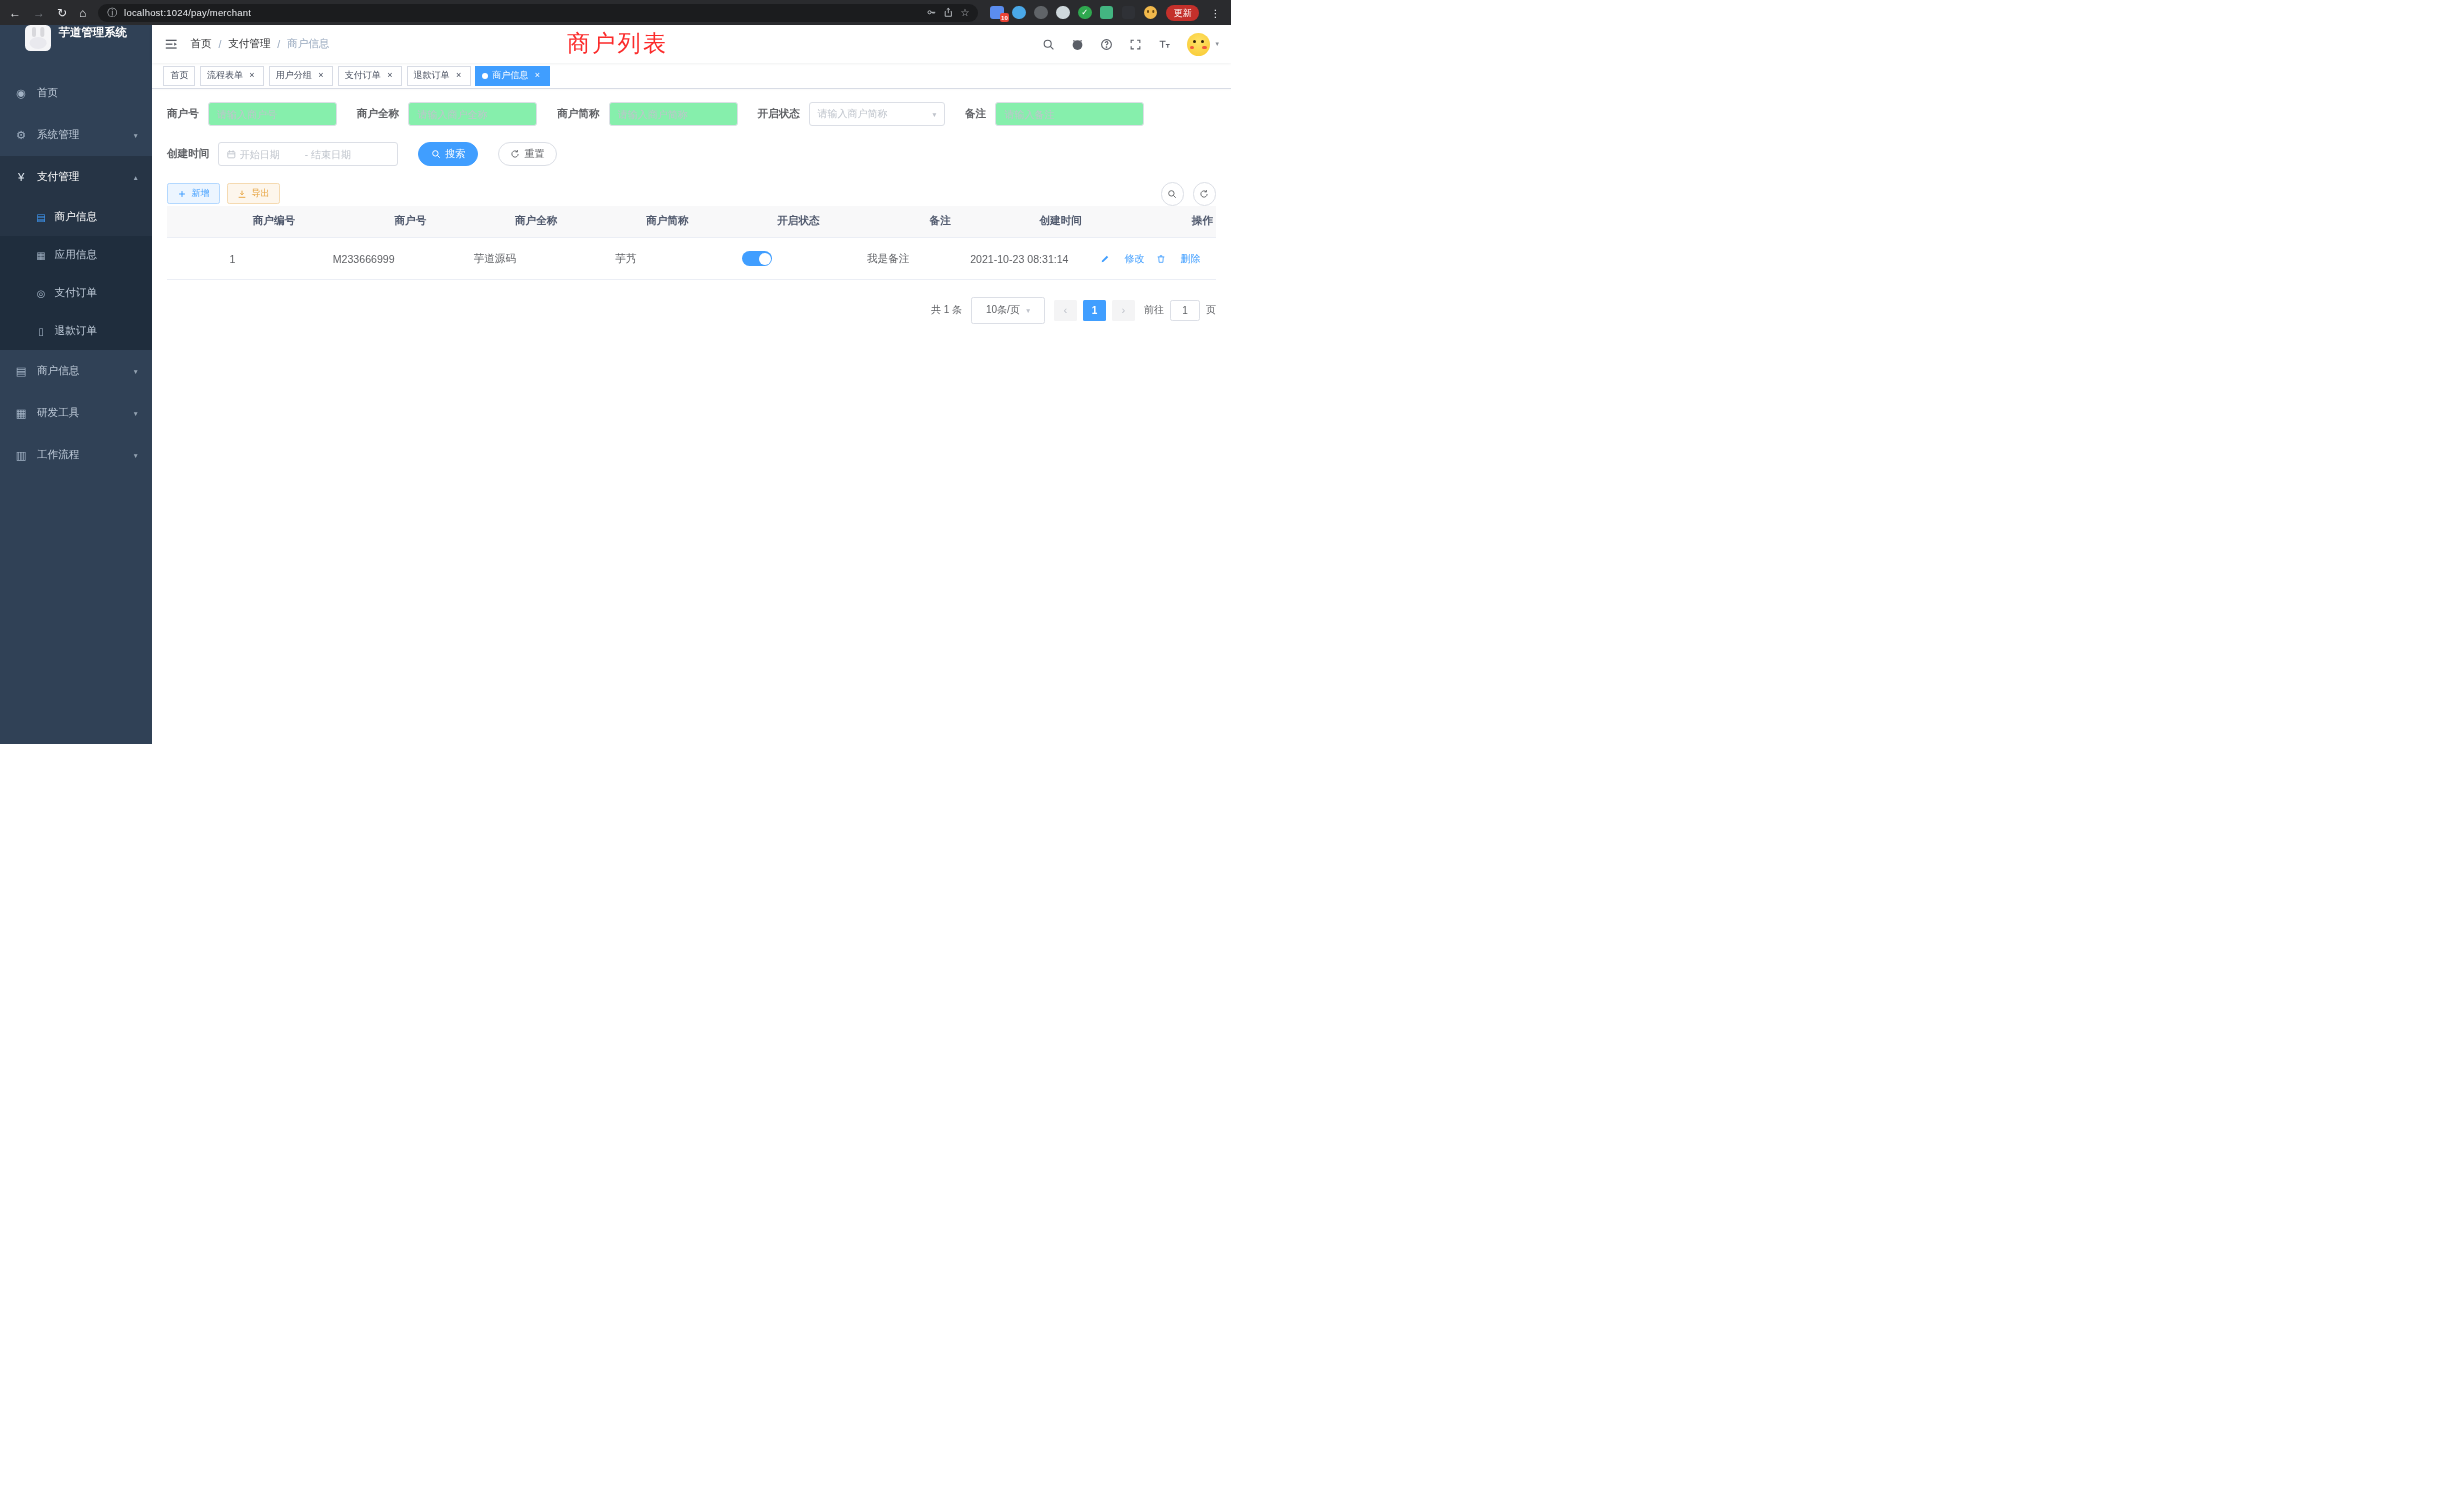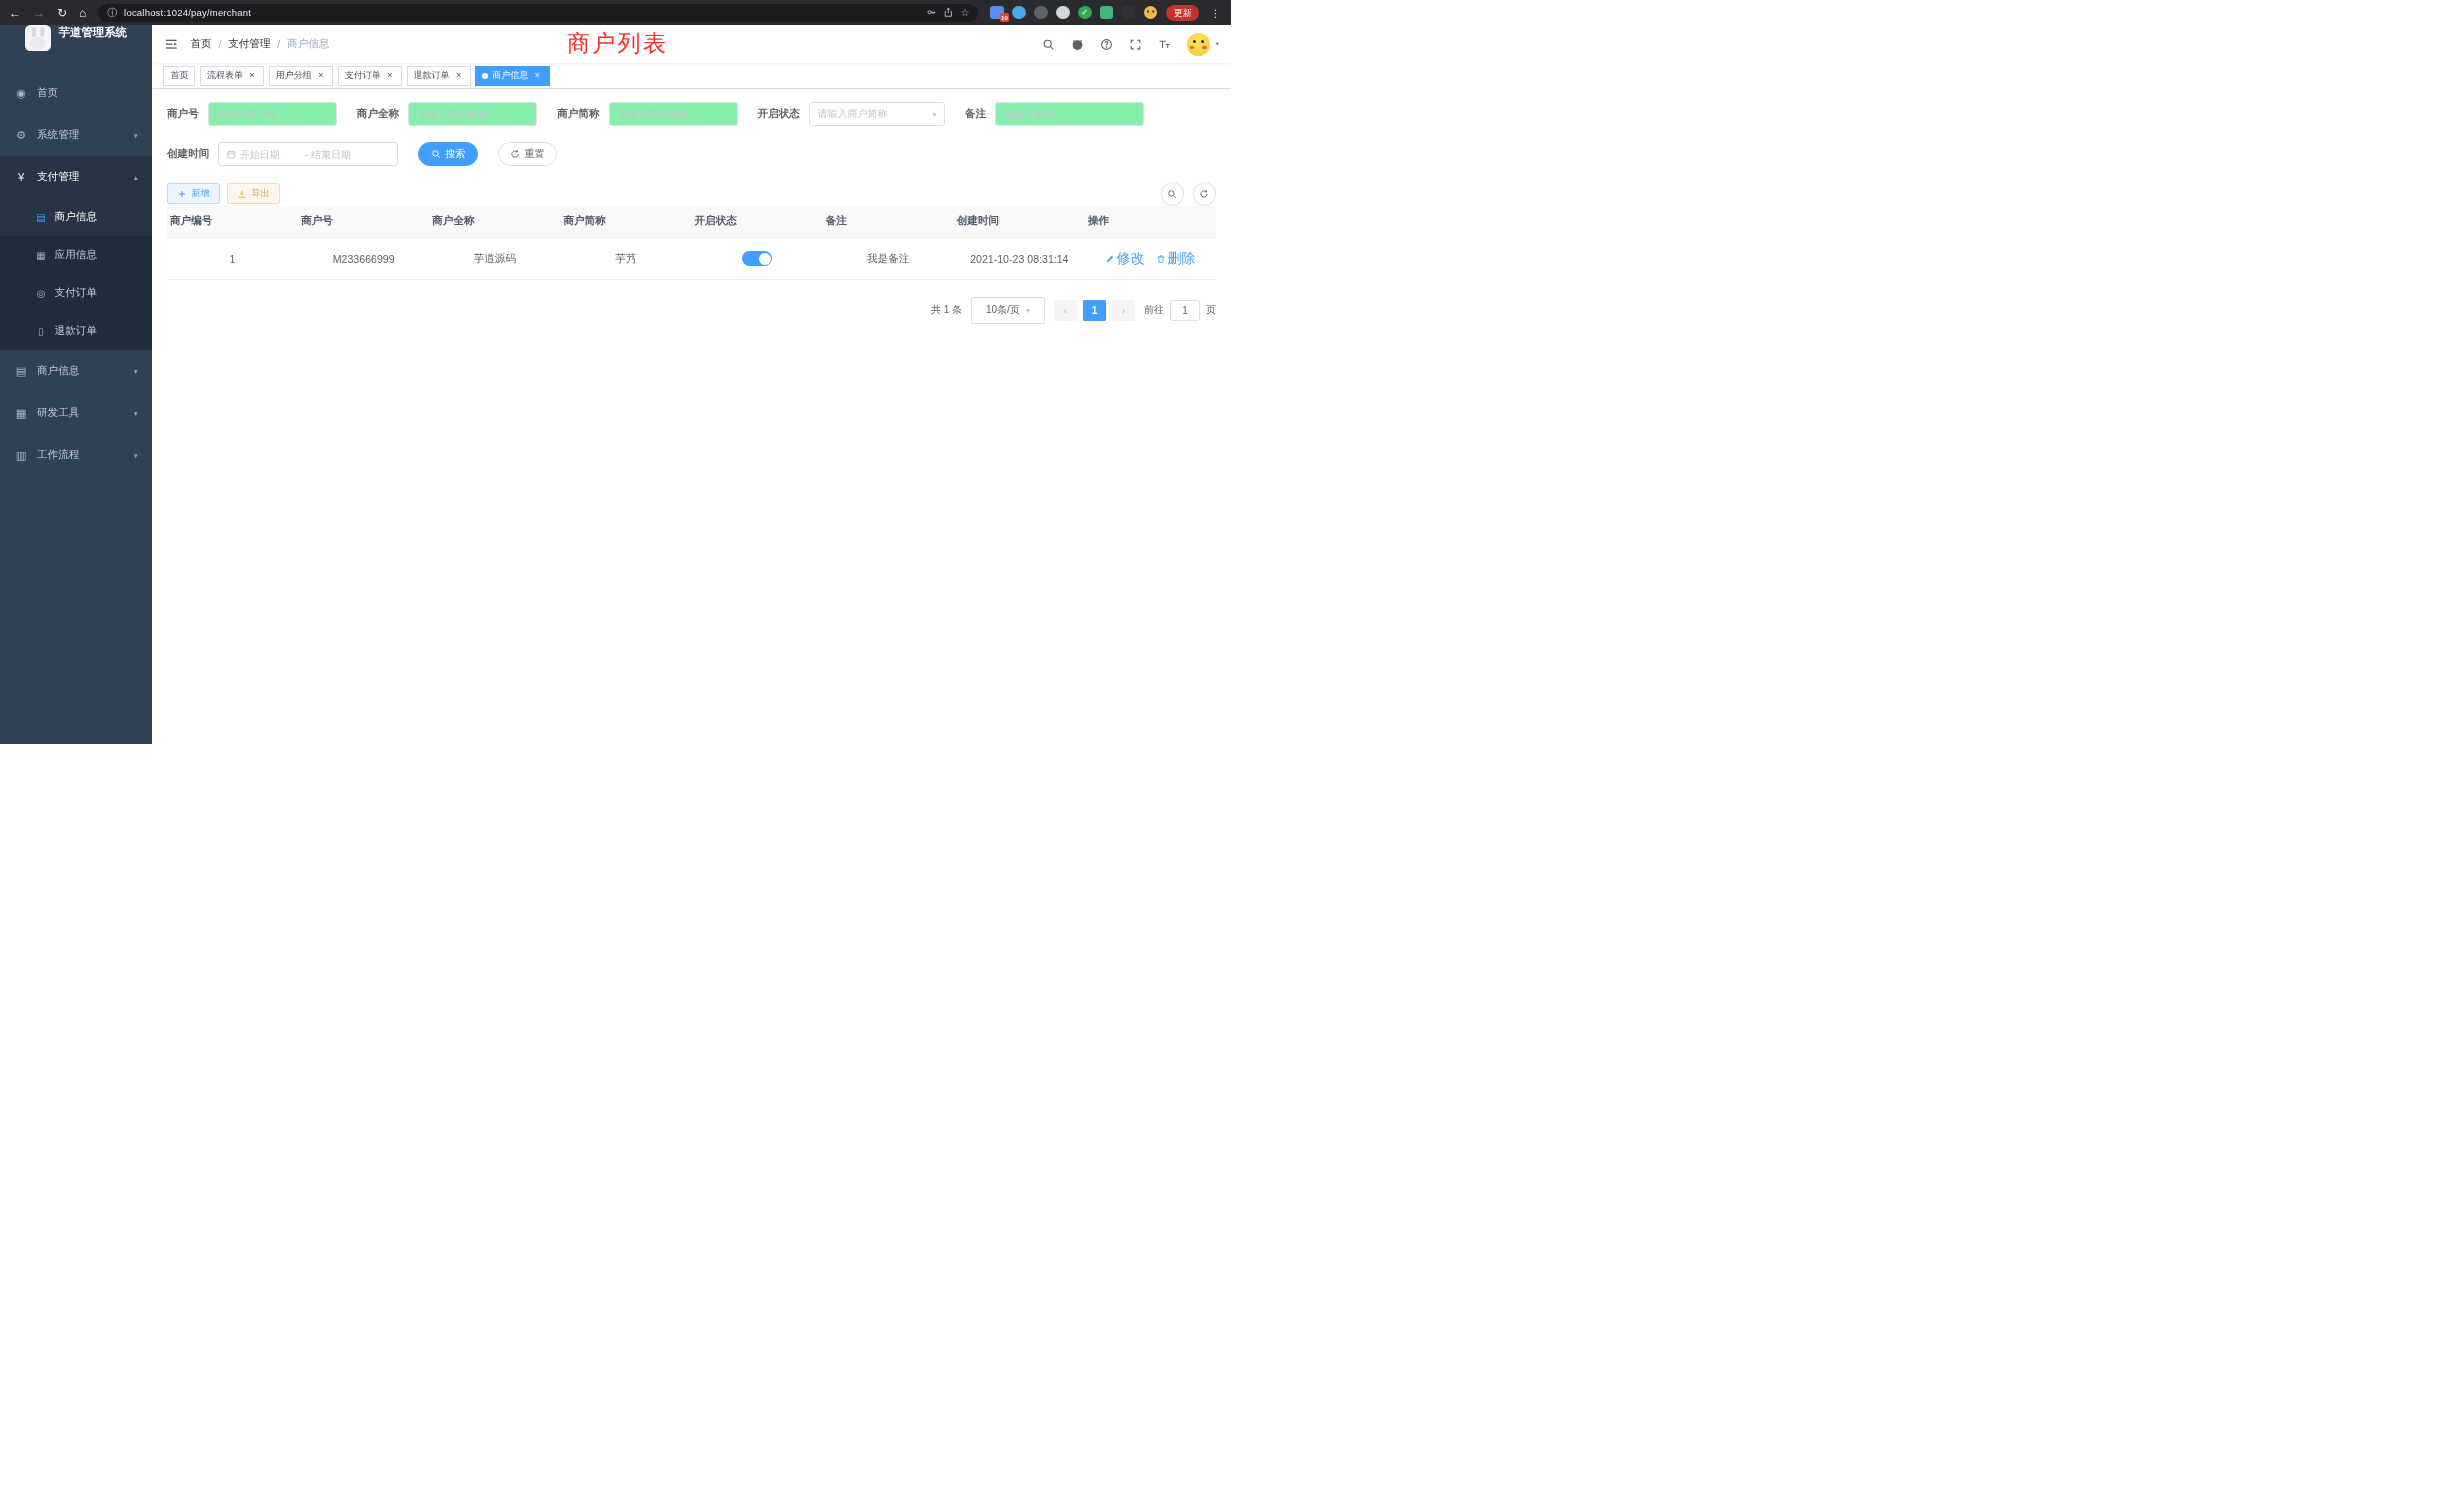--- a/index.html
+++ b/index.html
@@ -105,26 +105,26 @@
   .btn-sm{height:21px;font-size:9px;padding:0 9px;border-radius:2.3px}
   .btn-plain-primary{background:#ecf5ff;color:#409eff;border-color:#b3d8ff}
   .btn-plain-warning{background:#fdf6ec;color:#e6a23c;border-color:#f5dab1}
 
   .toolbar-row{display:flex;align-items:center;gap:7.6px;}
   .toolbar-right{margin-left:auto;display:flex;gap:8.3px}
   .circle-btn{width:23.5px;height:23.5px;border-radius:50%;border:0.8px solid #dcdfe6;background:#fff;display:flex;align-items:center;justify-content:center;color:#606266;cursor:pointer}
   .circle-btn svg{width:10px;height:10px}
 
   .data-table{width:100%;border-collapse:collapse;table-layout:fixed;font-size:10.6px;color:#606266}
-  .data-table th{height:32px;background:#f8f8f9;color:#515a6e;font-weight:700;border-bottom:0.8px solid #ebeef5;text-align:left;padding:0 3px}
+  .data-table th{height:32px;background:#f8f8f9;color:#515a6e;font-weight:700;border-bottom:0.8px solid #ebeef5;text-align:right;padding:0 3px}
   .data-table td{height:42px;border-bottom:0.8px solid #ebeef5;text-align:center;padding:0 3px}
   .switch{width:30px;height:15px;border-radius:7.6px;background:#409eff;position:relative;display:inline-block;vertical-align:middle;cursor:pointer}
   .switch::after{content:"";position:absolute;right:1.5px;top:1.5px;width:12px;height:12px;border-radius:50%;background:#fff}
   .actions{display:inline-flex;gap:12px;align-items:center}
-  .link-btn{color:#409eff;font-size:14px;display:inline-flex;align-items:center;gap:1px;cursor:pointer}
+  .link-btn{color:#409eff;font-size:10px;display:inline-flex;align-items:center;gap:14px;cursor:pointer}
   .link-btn svg{width:10px;height:10px}
 
   .pagination{display:flex;align-items:center;justify-content:flex-end;gap:9px;margin-top:16.7px;font-size:10px;color:#606266}
   .page-size-select{width:74px;height:27px;border:0.8px solid #dcdfe6;border-radius:2.3px;display:flex;align-items:center;justify-content:space-between;padding:0 14px;color:#606266;cursor:pointer;background:#fff}
   .pager{display:flex;gap:6px;align-items:center}
   .pager-btn{min-width:23px;height:21px;background:#f4f4f5;border-radius:1.5px;display:flex;align-items:center;justify-content:center;color:#c0c4cc;font-size:11.4px;cursor:pointer}
   .pager-num{min-width:23px;height:21px;background:#409eff;color:#fff;border-radius:1.5px;display:flex;align-items:center;justify-content:center;font-size:10px;font-weight:600;cursor:pointer}
   .goto-wrap{display:flex;align-items:center;gap:6px}
   .goto-input{width:30px;height:21px;border:0.8px solid #dcdfe6;border-radius:2.3px;text-align:center;font-size:10px;color:#606266;outline:none;font-family:inherit}
 </style>

